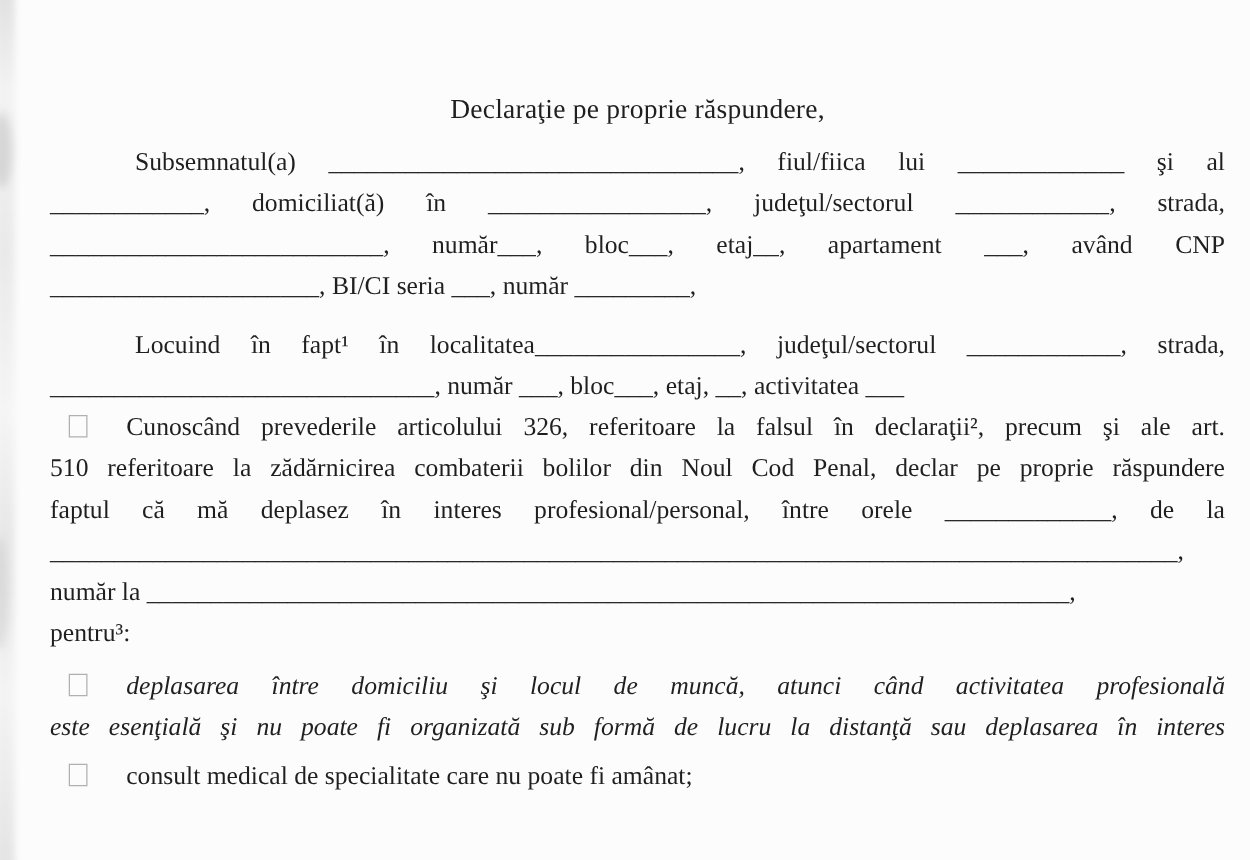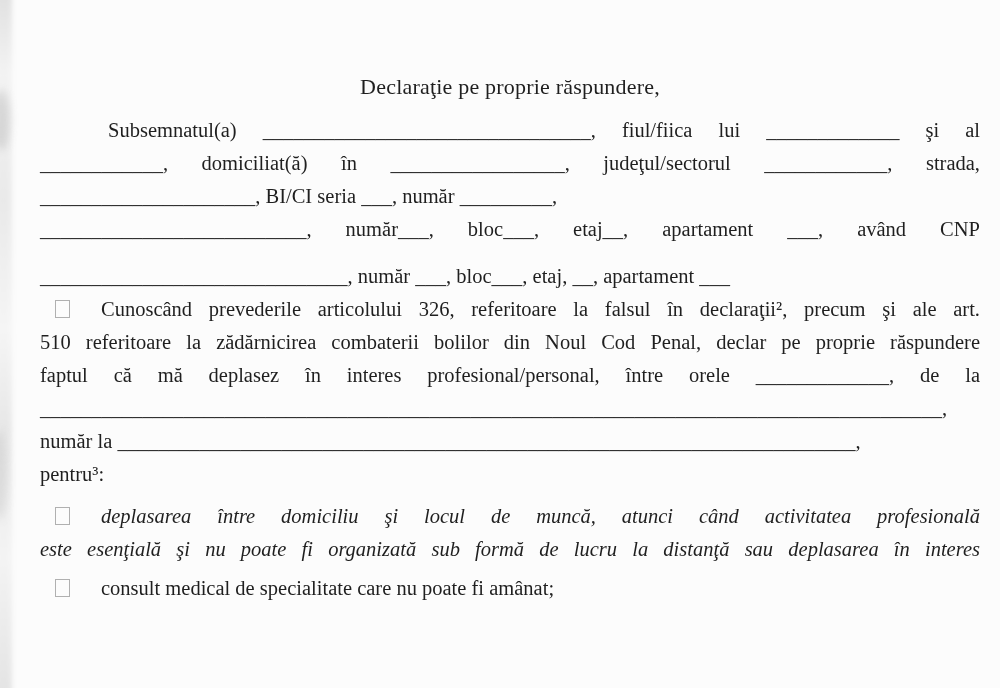--- a/index.html
+++ b/index.html
@@ -74,26 +74,27 @@
   <div class="edge-blob-1"></div>
   <div class="edge-blob-2"></div>
 
   <div class="doc">
 
     <div class="title">Declaraţie pe proprie răspundere,</div>
 
     <div class="para p-identity">
       <div class="line jl indent">Subsemnatul(a) ________________________________, fiul/fiica lui _____________ şi al</div>
       <div class="line jl">____________, domiciliat(ă) în _________________, judeţul/sectorul ____________, strada,</div>
+      <div class="line jl">__________________________, număr___, bloc___, etaj__, apartament ___, având CNP</div>
       <div class="line ll">_____________________, BI/CI seria ___, număr _________,</div>
-      <div class="line jl">__________________________, număr___, bloc___, etaj__, apartament ___, având CNP</div>
     </div>
 
     <div class="para p-residence">
-      <div class="line ll">______________________________, număr ___, bloc___, etaj, __, apartament ___</div>
+      <div class="line jl indent">Locuind în fapt¹ în localitatea________________, judeţul/sectorul ____________, strada,</div>
+      <div class="line ll">______________________________, număr ___, bloc___, etaj, __, activitatea ___</div>
     </div>
 
     <div class="para p-declaration">
       <div class="line jl cb-line"><span class="cb"></span><span>Cunoscând prevederile articolului 326, referitoare la falsul în declaraţii², precum şi ale art.</span></div>
       <div class="line jl">510 referitoare la zădărnicirea combaterii bolilor din Noul Cod Penal, declar pe proprie răspundere</div>
       <div class="line jl">faptul că mă deplasez în interes profesional/personal, între orele _____________, de la</div>
       <div class="line ll">________________________________________________________________________________________,</div>
       <div class="line ll">număr la ________________________________________________________________________,</div>
       <div class="line ll">pentru³:</div>
     </div>

